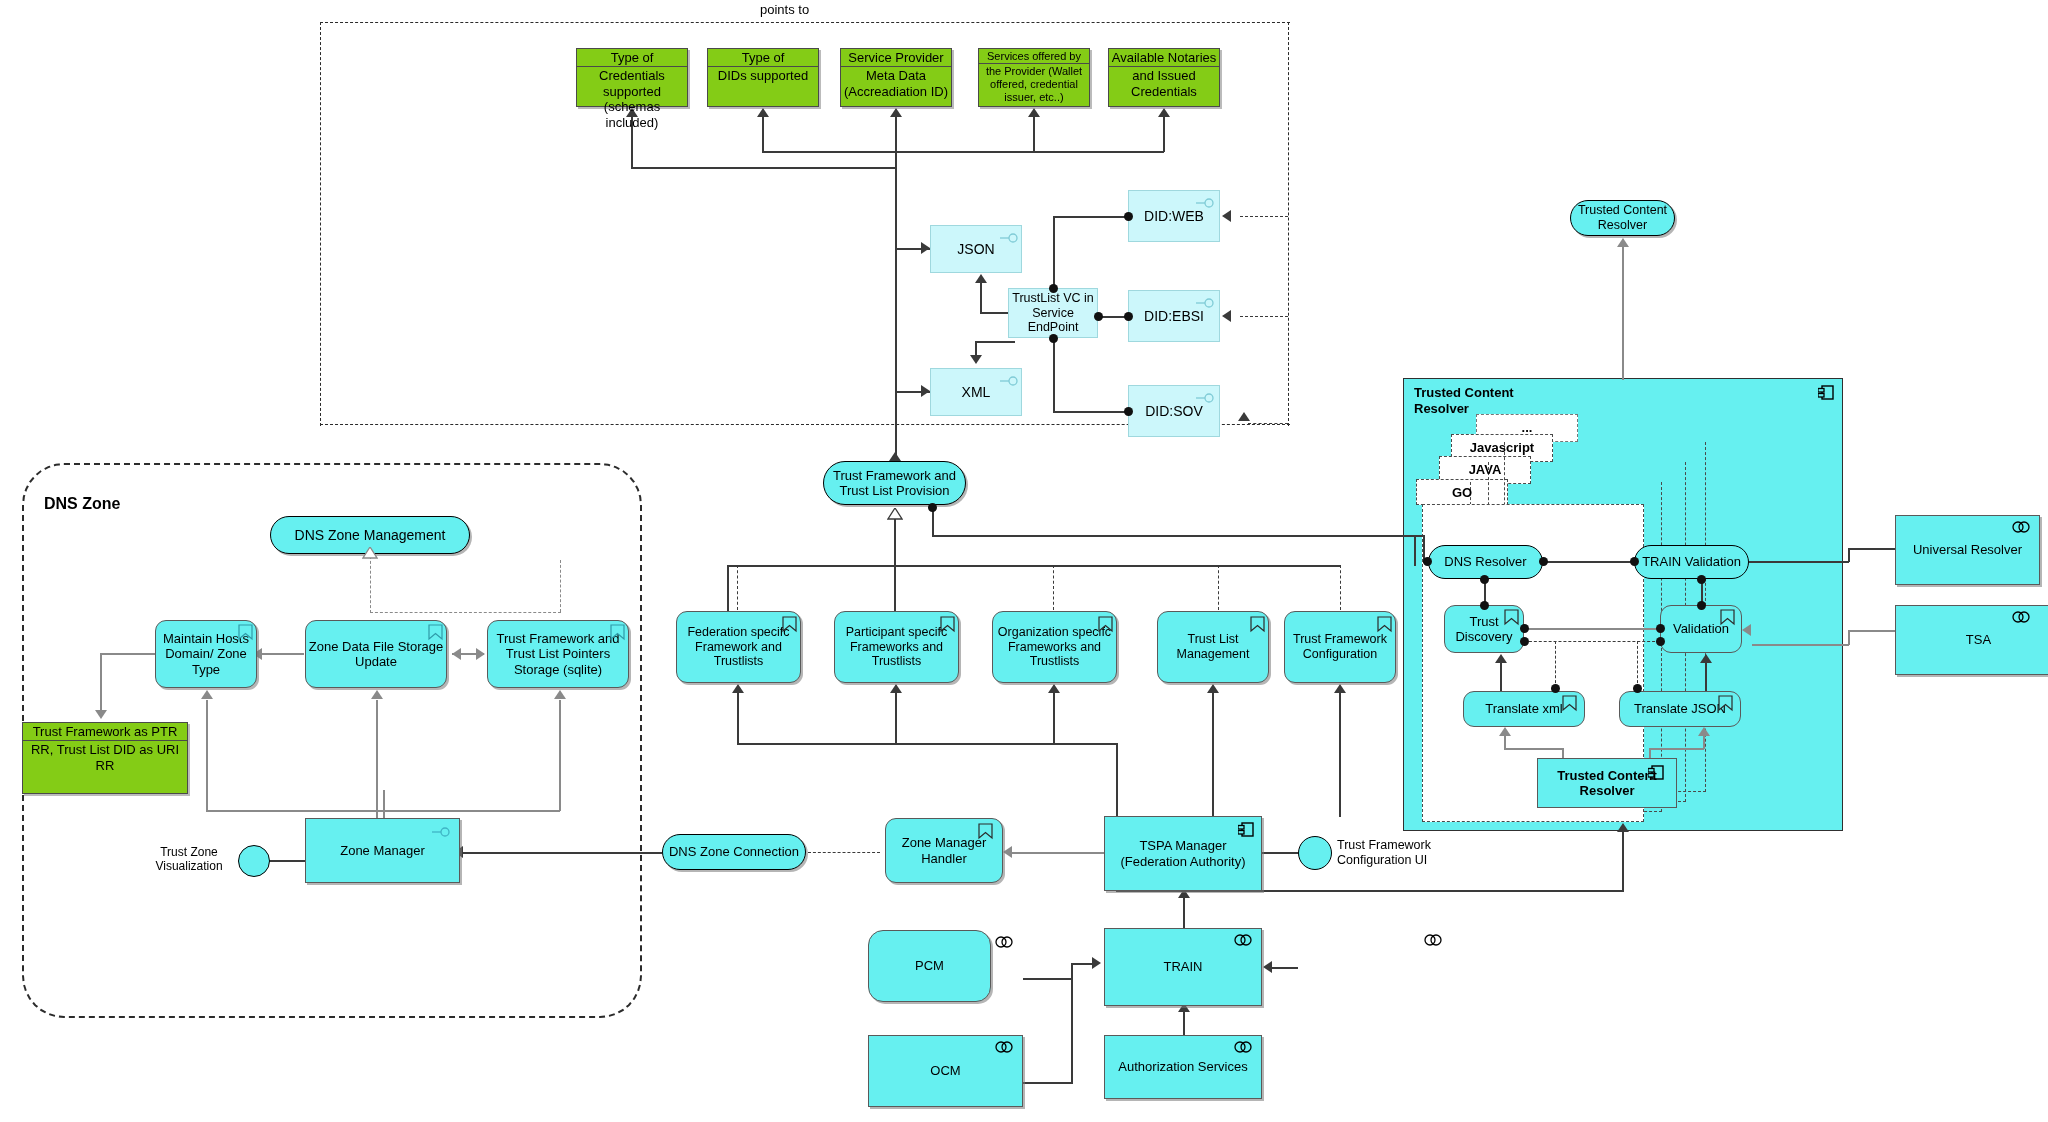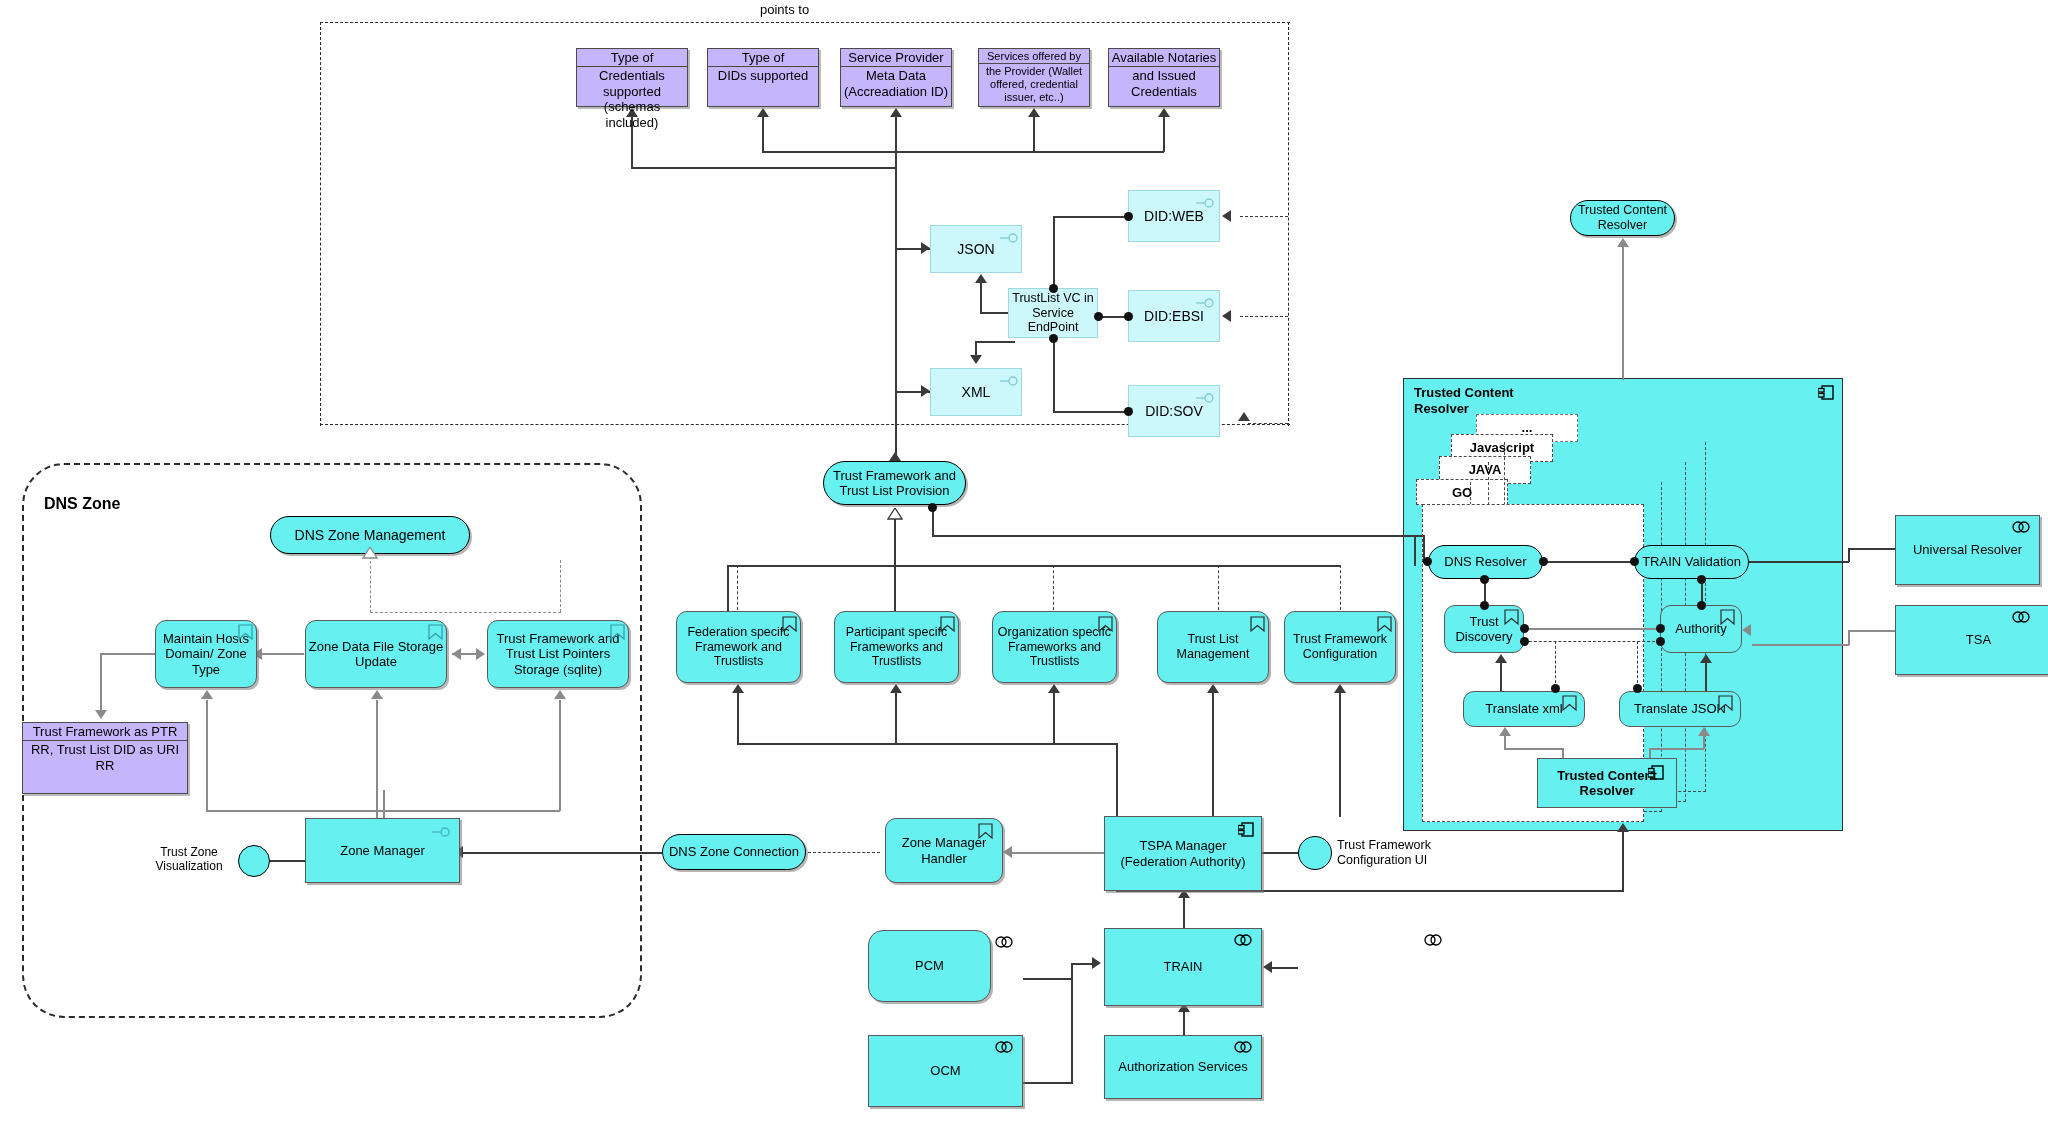--- a/index.html
+++ b/index.html
@@ -13,21 +13,21 @@
   .cyan{background:#66f0f0;border:1px solid #5a5a5a;}
   .cyan-pale{background:#ccf7fb;border:1px solid #9fd8de;}
   .rounded{border-radius:11px;}
   .pill{border-radius:999px;border:1px solid #000;background:#66f0f0;}
   .ellipse{border-radius:50%;background:#66f0f0;border:1px solid #000;}
   .shadow{box-shadow:2px 2px 0 rgba(120,120,120,.55);}
   .bold{font-weight:bold;}
   .lbl{position:absolute;font-size:13px;color:#000;z-index:7;line-height:1.2;}
 
   
-  .dataobj{position:absolute;box-sizing:border-box;background:#c4b5fd;border:1px solid #4a4a4a;
+  .dataobj{position:absolute;box-sizing:border-box;background:#84cc16;border:1px solid #4a4a4a;
            font-size:13px;z-index:5;box-shadow:2px 2px 0 rgba(120,120,120,.5);}
   .dataobj .hdr{border-bottom:1px solid #4a4a4a;text-align:center;padding:1px 2px;}
   .dataobj .bdy{text-align:center;padding:1px 2px;line-height:1.2;}
 
   
   .mk{position:absolute;right:5px;top:4px;z-index:6;pointer-events:none;}
 
   
   .frame{position:absolute;box-sizing:border-box;z-index:1;}
   .dnszone{border:2px dashed #2b2b2b;border-radius:42px;}
@@ -366,21 +366,21 @@
   <div class="node pill" style="left:1634px;top:545px;width:115px;height:34px;font-size:13px;z-index:6;">
     <span>TRAIN Validation</span>
   </div>
   <div class="node cyan rounded" style="left:1444px;top:605px;width:80px;height:48px;font-size:13px;z-index:6;">
     <span>Trust Discovery</span>
   </div>
   <svg class="mk" width="15" height="17" style="left:1504px;top:609px;right:auto;position:absolute;z-index:7;">
     <path d="M1,1 L14,1 L14,15 L7.5,9.5 L1,15 Z" fill="#66f0f0" stroke="#2b2b2b" stroke-width="1.2"></path>
   </svg>
   <div class="node cyan rounded" style="left:1660px;top:605px;width:82px;height:48px;font-size:13px;z-index:6;">
-    <span>Authority</span>
+    <span>Validation</span>
   </div>
   <svg class="mk" width="15" height="17" style="left:1720px;top:609px;right:auto;position:absolute;z-index:7;">
     <path d="M1,1 L14,1 L14,15 L7.5,9.5 L1,15 Z" fill="#66f0f0" stroke="#2b2b2b" stroke-width="1.2"></path>
   </svg>
   <div class="node cyan rounded" style="left:1463px;top:691px;width:122px;height:36px;font-size:13px;z-index:6;">
     <span>Translate xml</span>
   </div>
   <svg class="mk" width="15" height="17" style="left:1562px;top:695px;right:auto;position:absolute;z-index:7;">
     <path d="M1,1 L14,1 L14,15 L7.5,9.5 L1,15 Z" fill="#66f0f0" stroke="#2b2b2b" stroke-width="1.2"></path>
   </svg>

